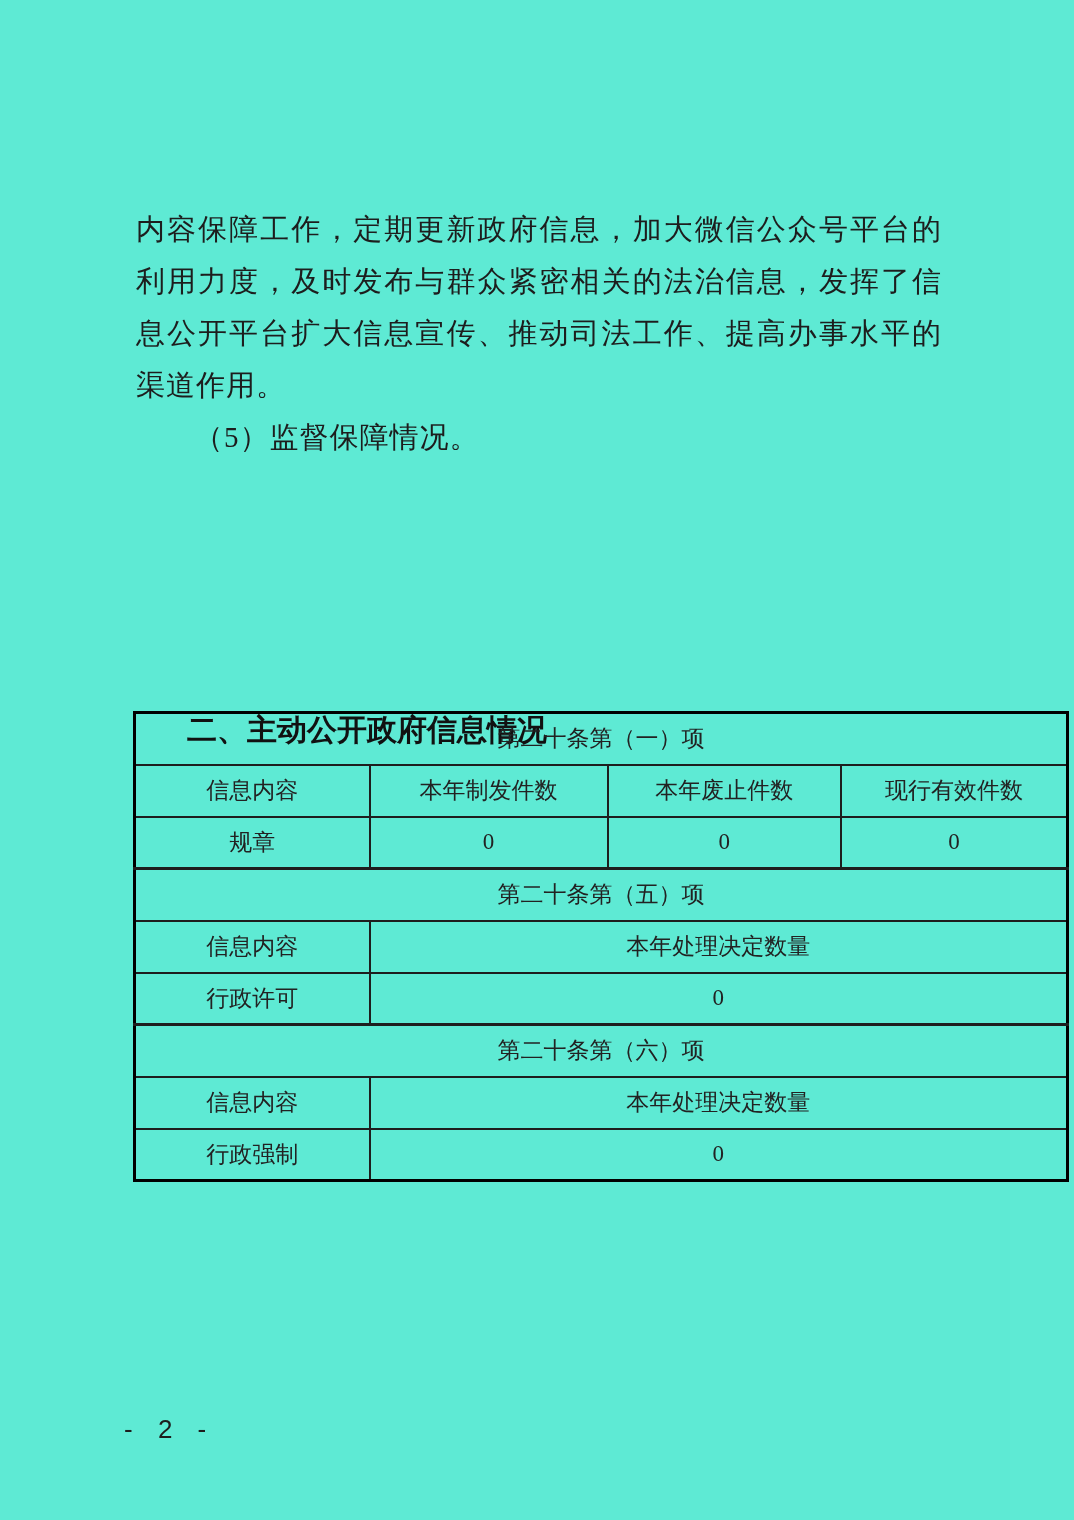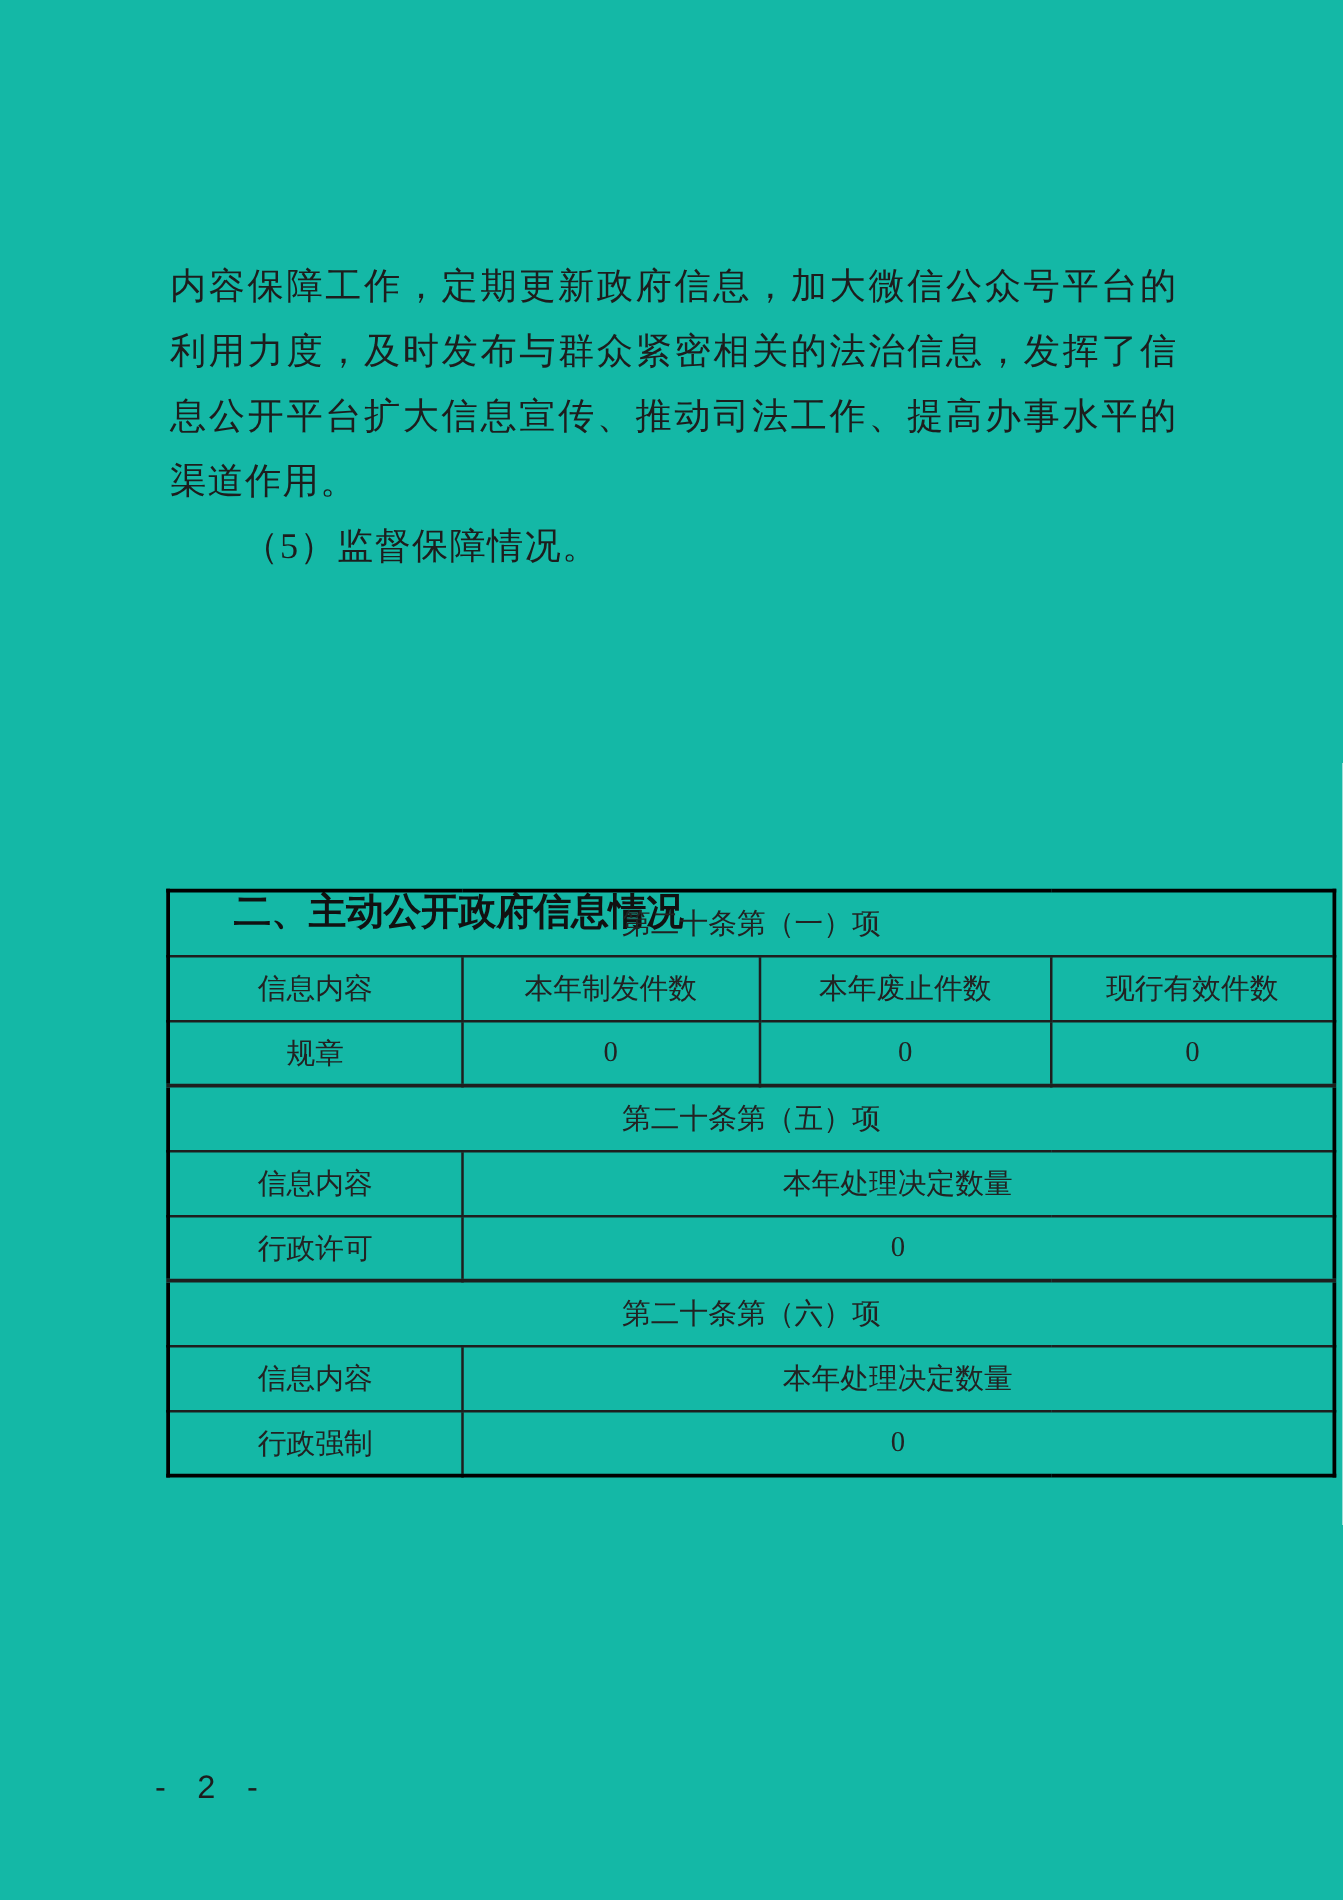--- a/index.html
+++ b/index.html
@@ -1,21 +1,21 @@
 <!DOCTYPE html>
 <html><head>
 <meta charset="utf-8">
 <style>
   * { margin: 0; padding: 0; box-sizing: border-box; }
   html, body { background: #ffffff; }
   .page {
     position: relative;
     width: 1074px;
     height: 1520px;
-    background: #14b8a6;
+    background: #5eead4;
     color: #1d1d1d;
     font-family: "Liberation Serif", serif;
     overflow: hidden;
   }
   .body-text {
     position: absolute;
     left: 136px;
     top: 203px;
     width: 806px;
     font-size: 29px;

